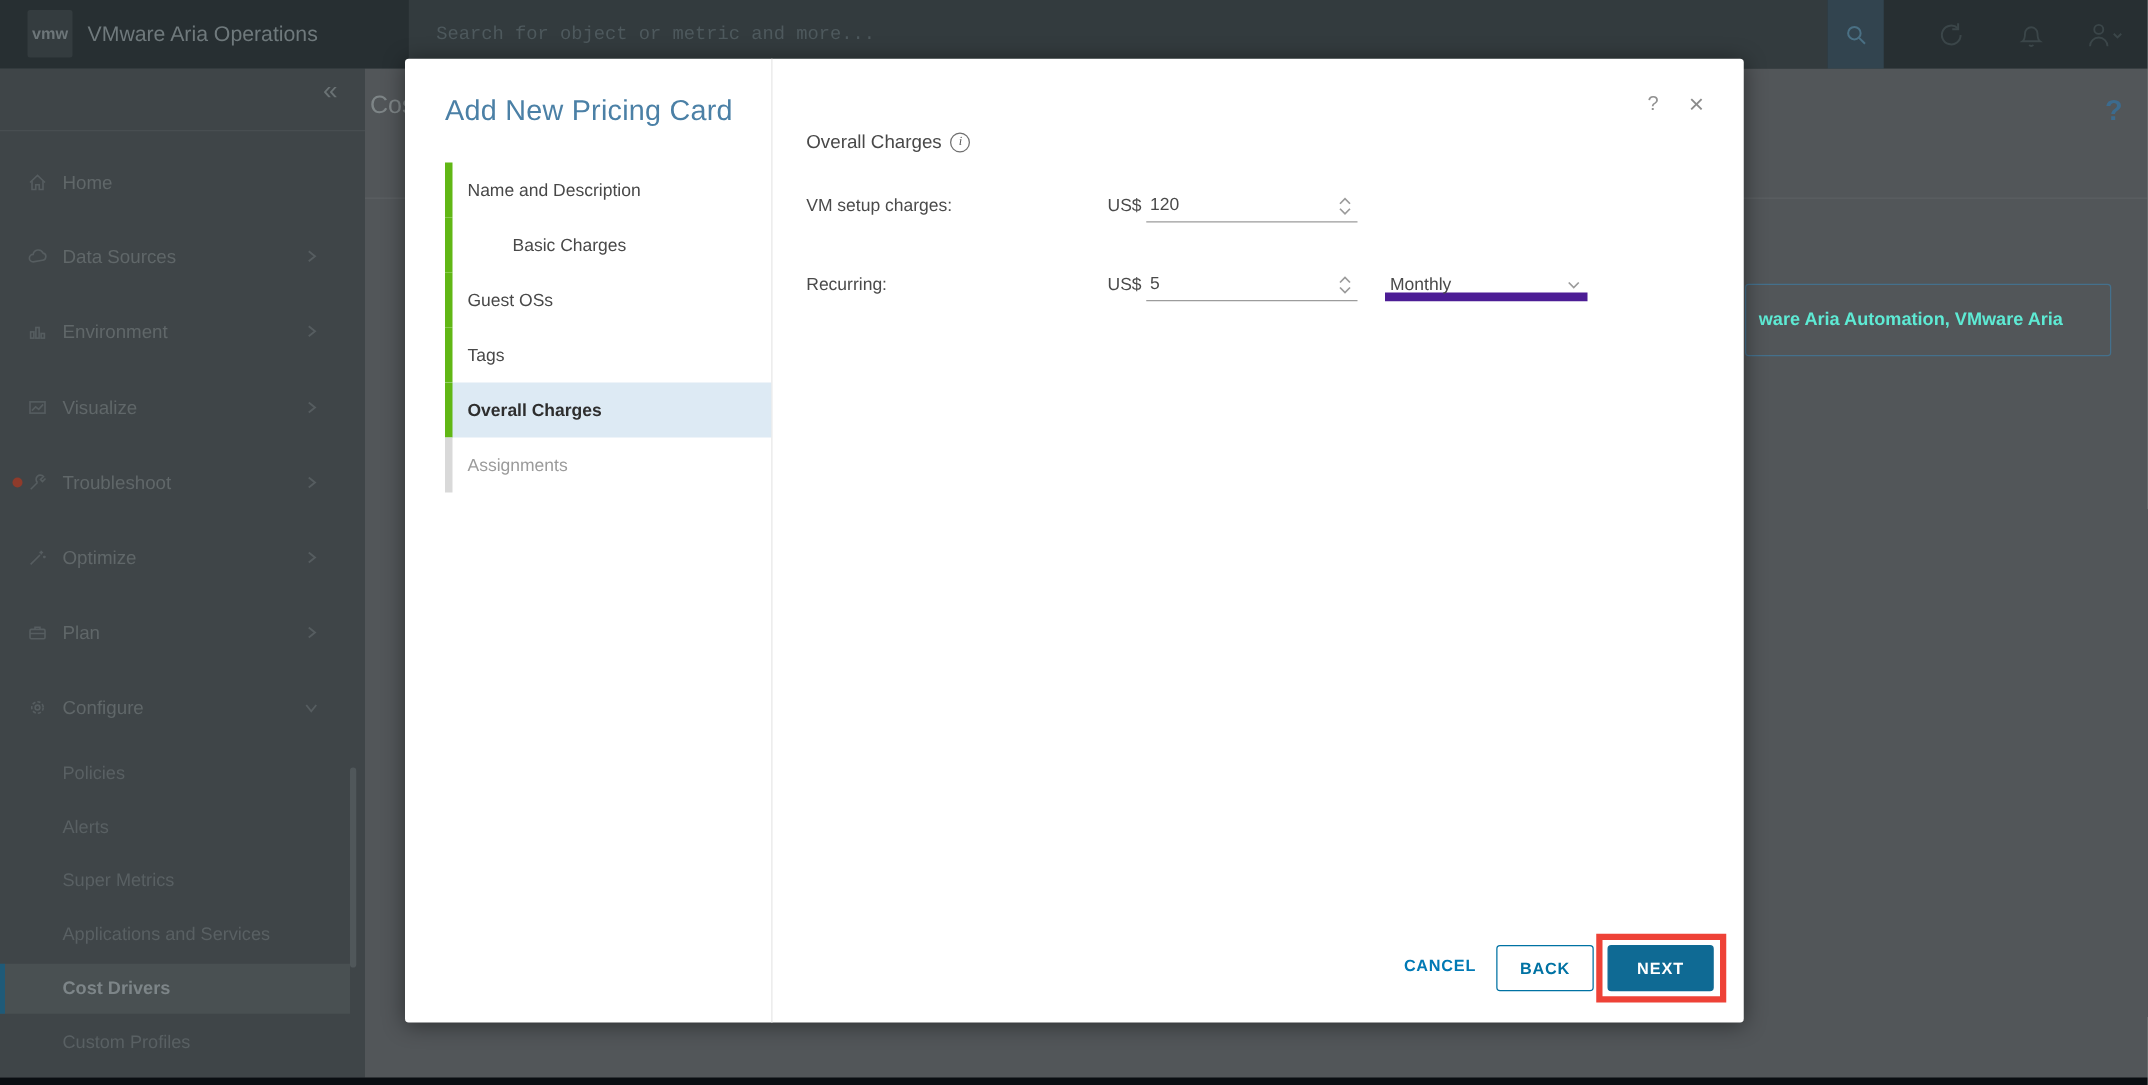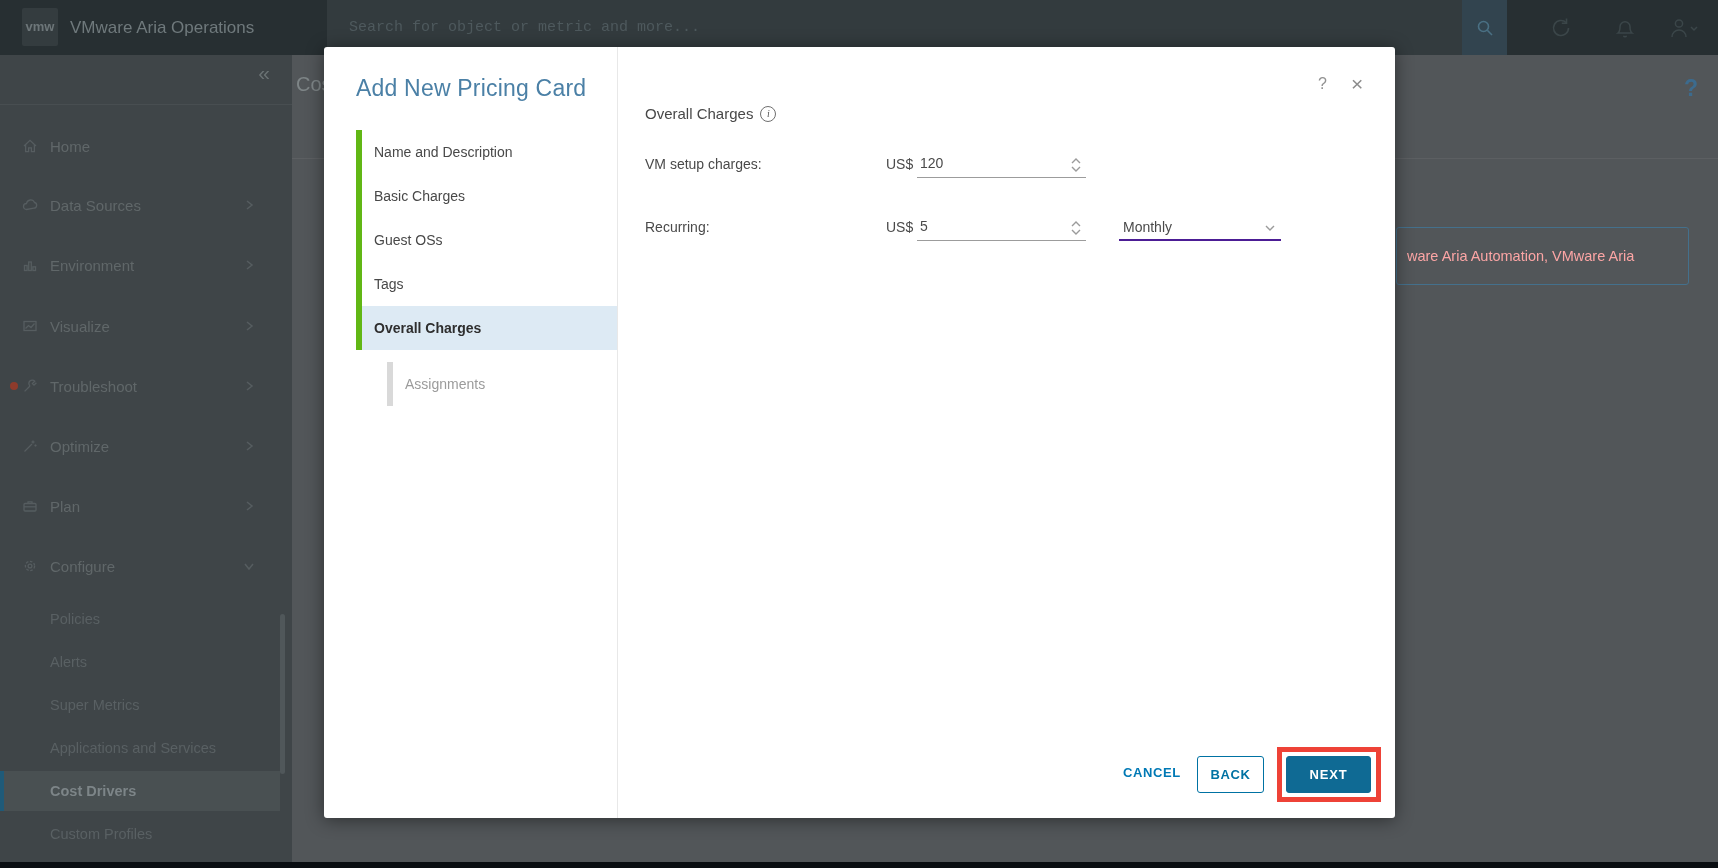--- a/index.html
+++ b/index.html
@@ -34,21 +34,21 @@
   .sub-row.selected .sub-lbl { left:46px; color:#7d8588; font-weight:bold; }
   .red-dot { display:inline-block; width:8px; height:8px; border-radius:50%; background:#8f3b2b; margin-left:10px; }
   #side-scroll-thumb { position:absolute; left:280px; top:559px; width:5px; height:160px; background:#50575a; border-radius:3px; }
 
   
   #content { position:absolute; left:292px; top:55px; width:1426px; height:807px; background:#525659; z-index:1; }
   #page-title { position:absolute; left:4px; top:18px; font-size:20px; color:#7e8587; white-space:nowrap; }
   #tab-line { position:absolute; left:0; top:103px; width:1426px; height:1px; background:rgba(255,255,255,0.06); }
   #peek-box { position:absolute; left:1104px; top:172px; width:293px; height:58px; border:1px solid #44708c;
     border-radius:3px; display:flex; align-items:center; overflow:hidden; }
-  #peek-box span { padding-left:10px; font-size:14.5px; color:#fca5a5; white-space:nowrap; }
+  #peek-box span { padding-left:10px; font-size:14.5px; color:#5eead4; white-space:nowrap;font-weight:bold; }
   #page-help { position:absolute; left:1392px; top:20px; font-size:23px; font-weight:600; color:#3c6b8e; }
   #bottom-strip { position:absolute; left:0; top:862px; width:1718px; height:6px; background:#0a0e12; z-index:3; }
 
   
   #modal { position:absolute; left:324px; top:47px; width:1071px; height:771px; background:#ffffff;
     border-radius:3px; box-shadow:0 2px 18px rgba(0,0,0,0.45); z-index:5; }
   #modal-title { position:absolute; left:32px; top:28px; font-size:23px; color:#4b80a6; letter-spacing:0.2px; }
   #modal-help  { position:absolute; left:994px; top:28px; font-size:16px; color:#919191; }
   #modal-close { position:absolute; left:1027px; top:25px; font-size:21px; color:#8c8c8c; }
   #wizard-divider { position:absolute; left:293px; top:0; width:1px; height:771px; background:#e8e8e8; }
@@ -66,27 +66,27 @@
   .info-badge { margin-left:7px; width:16px; height:16px; border:1px solid #6f6f6f; border-radius:50%;
     font-size:10px; color:#555; text-align:center; line-height:14px; font-family:"Liberation Serif","DejaVu Serif",serif; font-style:italic; }
 
   .form-row { position:absolute; left:321px; width:660px; height:26px; }
   .form-row .f-lbl { position:absolute; left:0; top:3px; font-size:14px; color:#4a4a4a; }
   .form-row .f-cur { position:absolute; left:241px; top:3px; font-size:14px; color:#4a4a4a; }
   .num-wrap { position:absolute; left:272px; top:0; width:169px; height:25px; border-bottom:1px solid #9c9c9c; }
   .num-wrap input { position:absolute; left:3px; top:2px; width:130px; border:none; outline:none;
     font-size:14px; color:#4a4a4a; font-family:Liberation Sans, sans-serif; background:transparent; }
   .stepper { position:absolute; right:4px; top:3px; color:#9b9b9b; }
-  .select-wrap { position:absolute; left:474px; top:0; width:162px; height:25px; border-bottom:2px solid #4c1d95; }
+  .select-wrap { position:absolute; left:463px; top:0; width:162px; height:25px; border-bottom:7px solid #4c1d95; }
   .select-wrap .sel-val { position:absolute; left:4px; top:3px; font-size:14px; color:#4a4a4a; }
   .select-wrap .sel-chev { position:absolute; right:4px; top:6px; color:#9b9b9b; }
 
   #btn-cancel { position:absolute; left:793px; top:716px; width:70px; height:20px; line-height:20px;
     text-align:center; font-size:13px; font-weight:bold; letter-spacing:0.6px; color:#0079b5; background:none; border:none; font-family:inherit; }
-  #btn-back { position:absolute; left:873px; top:709px; width:67px; height:37px; background:#ffffff;
+  #btn-back { position:absolute; left:873px; top:709px; width:78px; height:37px; background:#ffffff;
     border:1px solid #0072a3; border-radius:3px; color:#0072a3; font-size:13px; font-weight:bold;
     letter-spacing:0.6px; font-family:inherit; }
   #btn-next { position:absolute; left:962px; top:709px; width:85px; height:37px; background:#0f6a94;
     border:1px solid #0f6a94; border-radius:3px; color:#ffffff; font-size:13px; font-weight:bold;
     letter-spacing:0.8px; font-family:inherit; }
   #next-annotation { position:absolute; left:953px; top:700px; width:104px; height:55px;
     border:5px solid #ee4237; pointer-events:none; }
 </style>
 </head>
 <body>
@@ -284,37 +284,37 @@
 <div id="modal">
   <div id="modal-title">Add New Pricing Card</div>
   <div id="modal-help">?</div>
   <div id="modal-close">×</div>
   <div id="wizard-divider"></div>
 
   <div class="step-row" style="top:83px;">
     <span class="step-bar"></span>
     <span class="step-lbl">Name and Description</span>
   </div>
-  <div class="step-row" style="top:127px;">
+  <div class="step-row" style="top:127px;gap:36px;">
     <span class="step-bar"></span>
     <span class="step-lbl">Basic Charges</span>
   </div>
   <div class="step-row" style="top:171px;">
     <span class="step-bar"></span>
     <span class="step-lbl">Guest OSs</span>
   </div>
   <div class="step-row" style="top:215px;">
     <span class="step-bar"></span>
     <span class="step-lbl">Tags</span>
   </div>
   <div class="step-row active" style="top:259px;">
     <span class="step-bar"></span>
     <span class="step-lbl">Overall Charges</span>
   </div>
-  <div class="step-row disabled" style="top:315px;margin-left:31px;">
+  <div class="step-row disabled" style="top:303px;">
     <span class="step-bar disabled"></span>
     <span class="step-lbl">Assignments</span>
   </div>
 
   <div id="section-heading">
     <span class="hd">Overall Charges</span>
     <span class="info-badge">i</span>
   </div>
 
   <div class="form-row" style="top:106px;">

